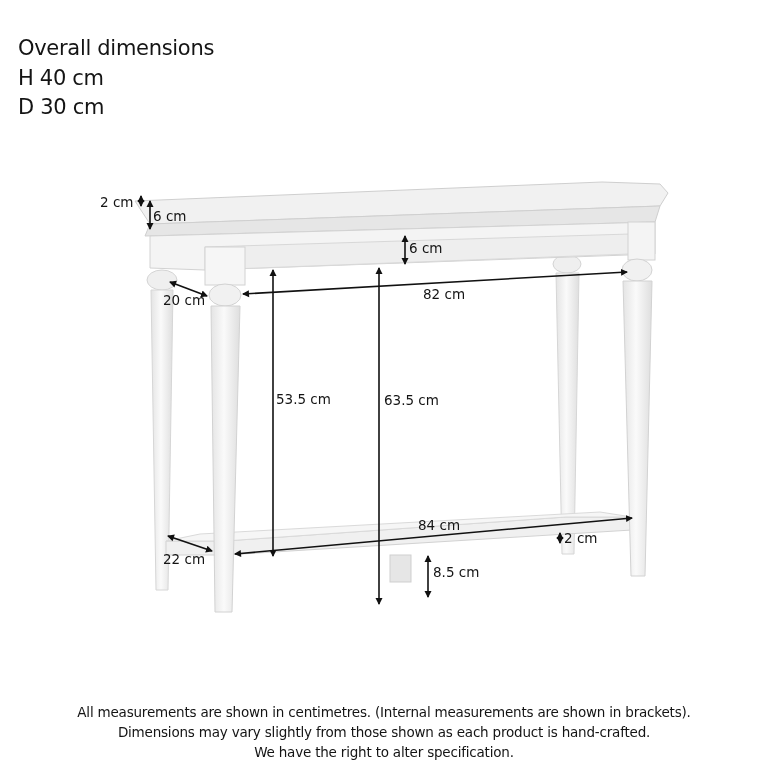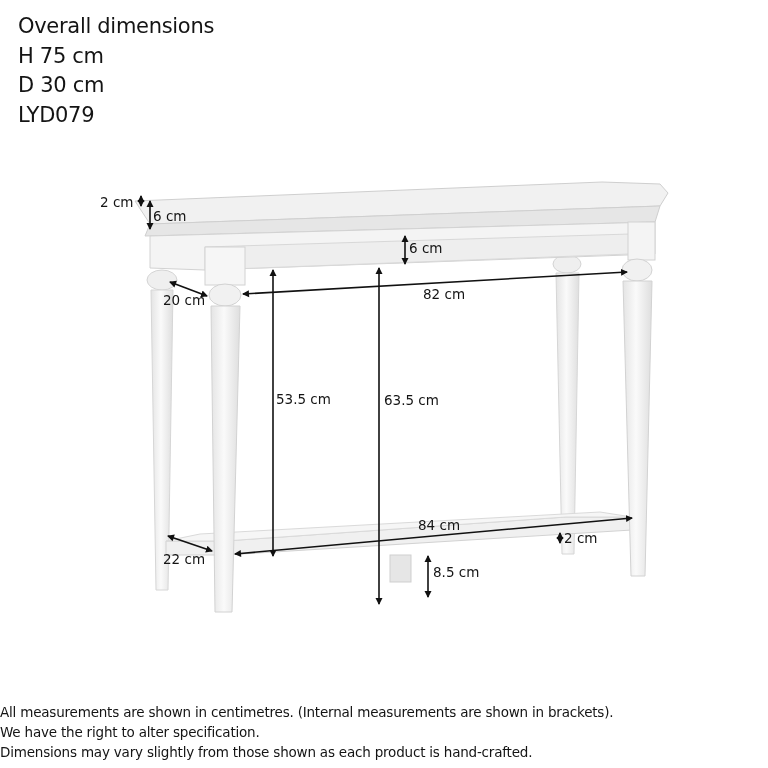--- a/index.html
+++ b/index.html
@@ -1,30 +1,29 @@
 <!DOCTYPE html>
 <html><head>
   <meta charset="utf-8">
   <style>
     html, body { margin: 0; padding: 0; background: #ffffff; }
     body { width: 768px; height: 768px; position: relative; overflow: hidden; font-family: "DejaVu Sans", sans-serif; color: #111; }
-    .specs { position: absolute; left: 18px; top: 12px; font-size: 21px; line-height: 29.5px; letter-spacing: -0.3px; color: #141414; }
+    .specs { position: absolute; left: 18px; top: 34px; font-size: 21px; line-height: 29.5px; letter-spacing: -0.3px; color: #141414; }
     .specs div { white-space: nowrap; }
     svg.diagram { position: absolute; left: 0; top: 0; }
     .dim-label { font-family: "DejaVu Sans", sans-serif; font-size: 13.5px; fill: #141414; }
-    .footer { position: absolute; left: 0; width: 768px; top: 702px; font-size: 13.5px; line-height: 20px; color: #141414; letter-spacing: -0.2px; }
+    .footer { position: absolute; left: 0; width: 768px; top: 702px; text-align: center; font-size: 13.5px; line-height: 20px; color: #141414; letter-spacing: -0.2px; }
   </style>
 </head>
 <body>
 
 <div class="specs">
   <div>Overall dimensions</div>
-  <div>H 75 cm</div>
+  <div>H 40 cm</div>
   <div>D 30 cm</div>
-  <div>LYD079</div>
 </div>
 
 <svg class="diagram" width="768" height="768" viewBox="0 0 768 768">
   <defs>
     <marker id="ah" markerWidth="8" markerHeight="8" refX="6" refY="4" orient="auto" markerUnits="userSpaceOnUse">
       <path d="M0,0.5 L7,4 L0,7.5 Z" fill="#111"></path>
     </marker>
     <marker id="ahs" markerWidth="8" markerHeight="8" refX="1" refY="4" orient="auto" markerUnits="userSpaceOnUse">
       <path d="M7,0.5 L0,4 L7,7.5 Z" fill="#111"></path>
     </marker>
@@ -91,15 +90,15 @@
   <text class="dim-label" x="276" y="404">53.5 cm</text>
   <text class="dim-label" x="384" y="405">63.5 cm</text>
   <text class="dim-label" x="418" y="530">84 cm</text>
   <text class="dim-label" x="163" y="564">22 cm</text>
   <text class="dim-label" x="564" y="543">2 cm</text>
   <text class="dim-label" x="433" y="577">8.5 cm</text>
 </svg>
 
 <div class="footer">
   <div>All measurements are shown in centimetres. (Internal measurements are shown in brackets).</div>
+  <div>Dimensions may vary slightly from those shown as each product is hand-crafted.</div>
   <div>We have the right to alter specification.</div>
-  <div>Dimensions may vary slightly from those shown as each product is hand-crafted.</div>
 </div>
 
 </body></html>

